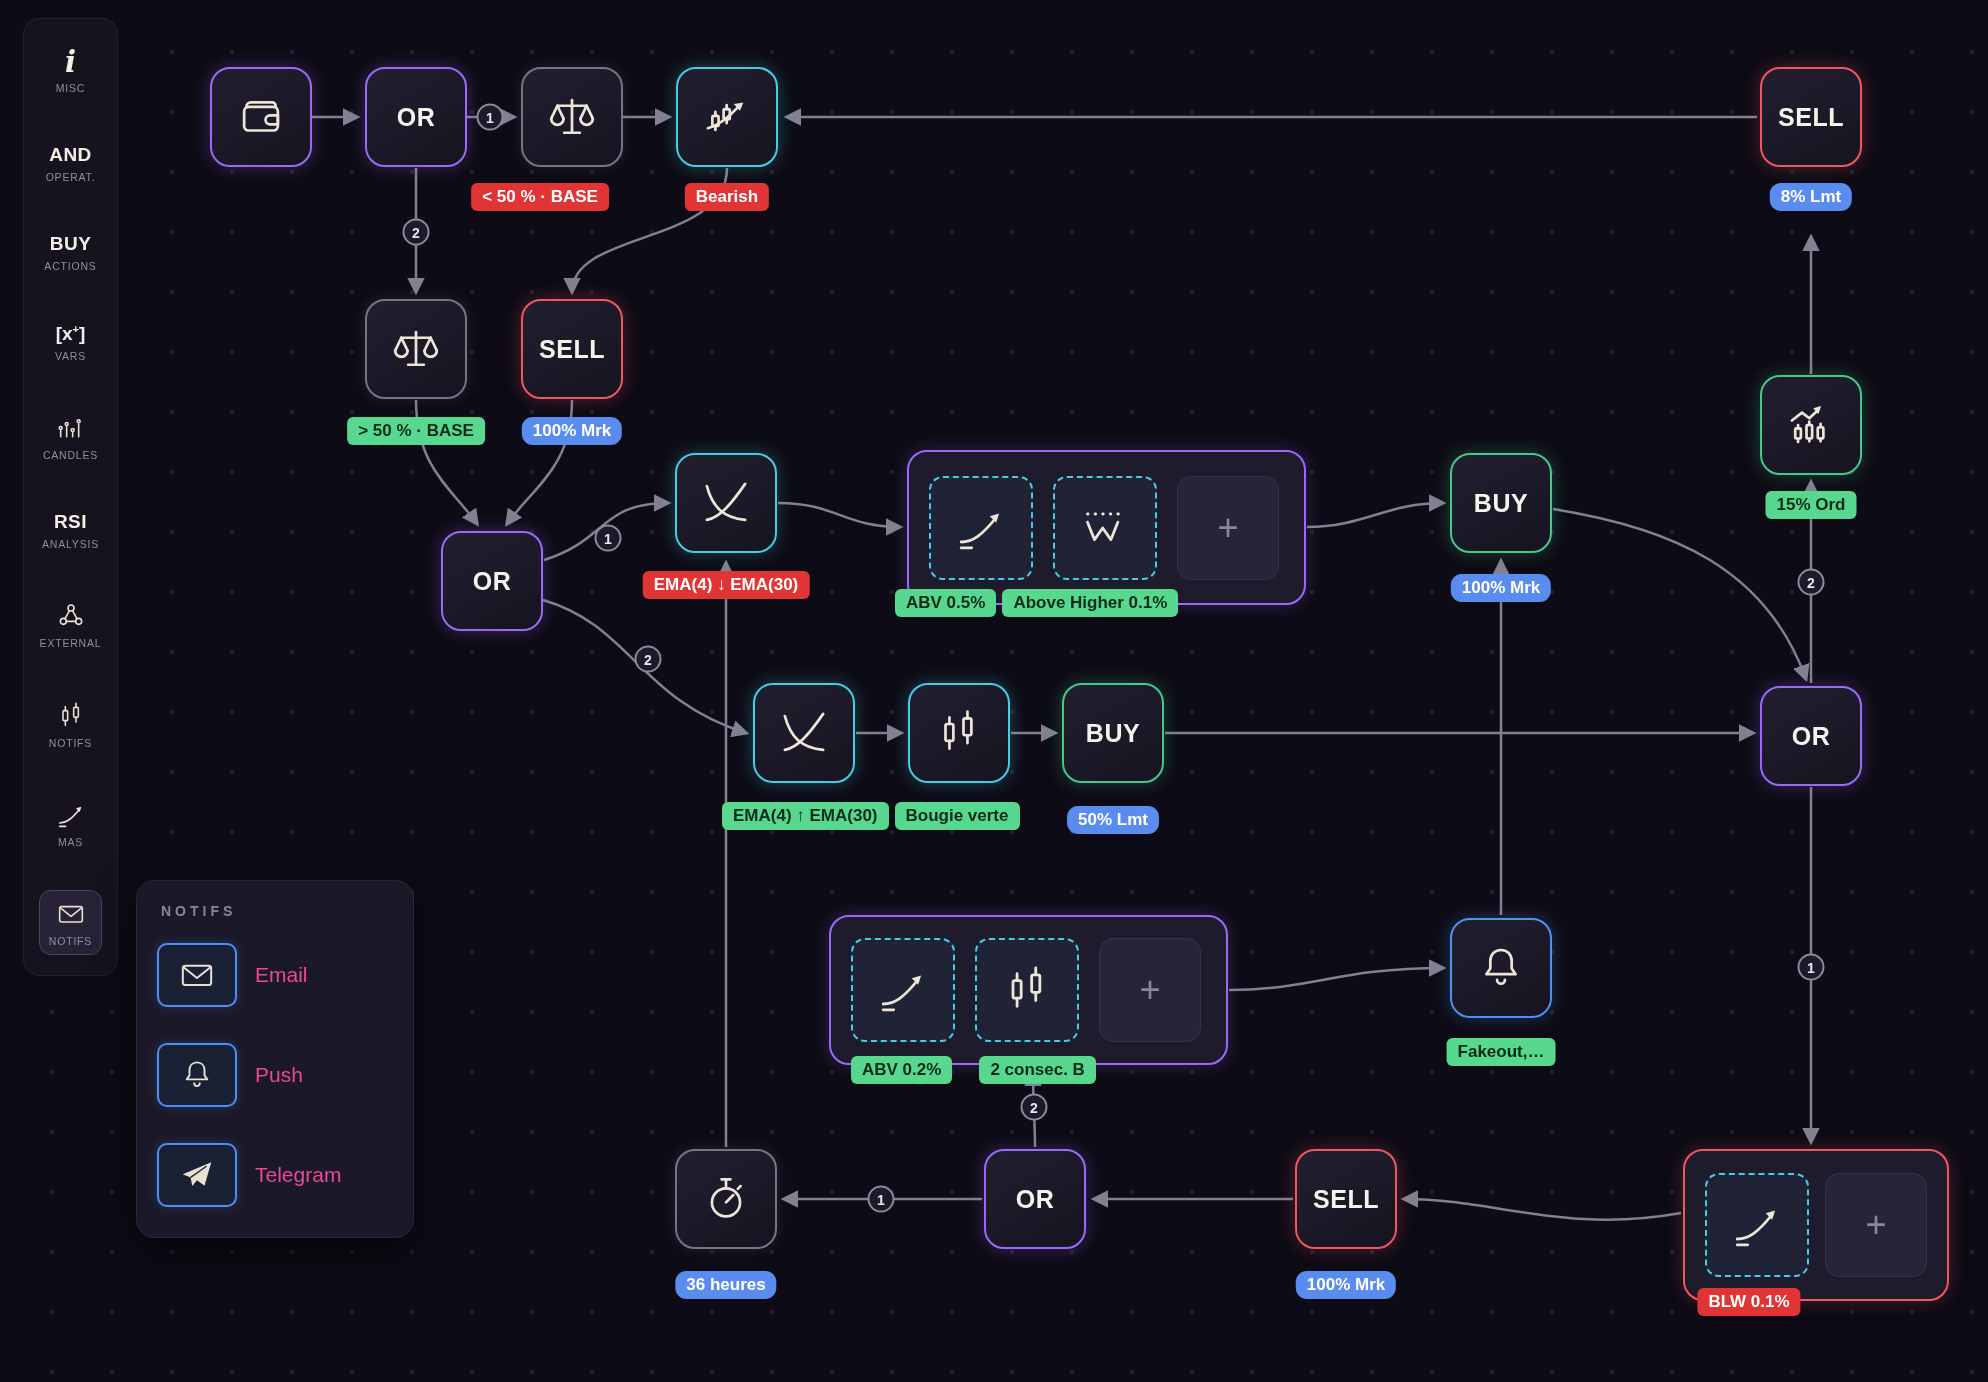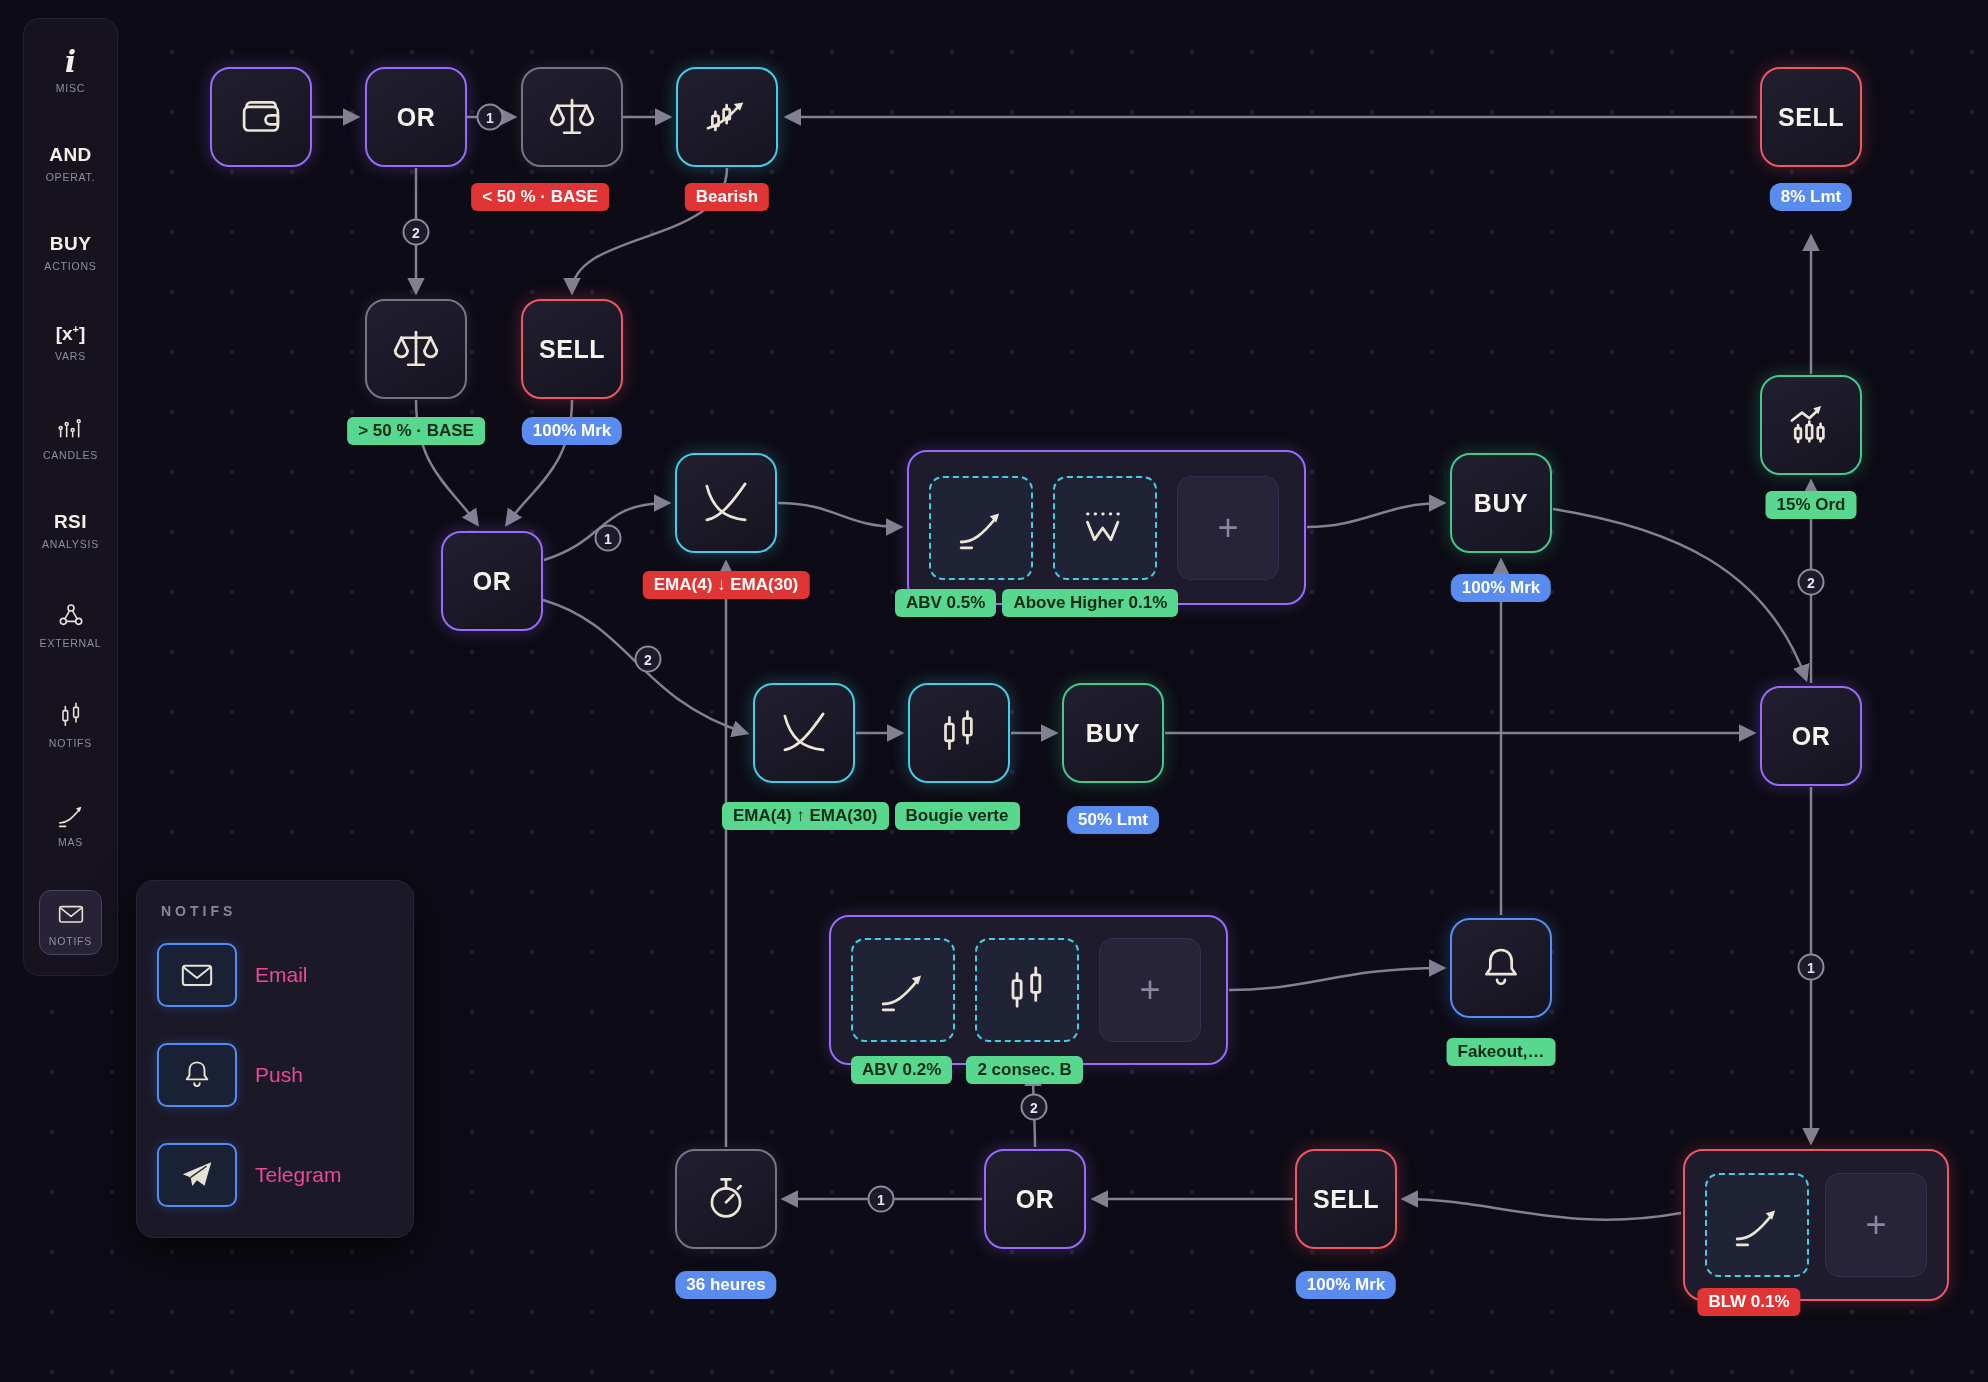--- a/index.html
+++ b/index.html
@@ -292,21 +292,21 @@
   <div class="pill pb" style="left:1501px;top:574px">100% Mrk</div>
   <div class="pill pg" style="left:1811px;top:491px">15% Ord</div>
 
   <div class="pill-row" style="left:722px;top:802px">
     <div class="pill pg">EMA(4) ↑ EMA(30)</div>
     <div class="pill pg">Bougie verte</div>
   </div>
 
   <div class="pill pb" style="left:1113px;top:806px">50% Lmt</div>
 
-  <div class="pill-row" style="left:851px;top:1056px;gap:14px">
+  <div class="pill-row" style="left:851px;top:1056px;gap:27px">
     <div class="pill pg">ABV 0.2%</div>
     <div class="pill pg">2 consec. B</div>
   </div>
 
   <div class="pill pg" style="left:1501px;top:1038px">Fakeout,…</div>
   <div class="pill pb" style="left:726px;top:1271px">36 heures</div>
   <div class="pill pb" style="left:1346px;top:1271px">100% Mrk</div>
   <div class="pill pr" style="left:1749px;top:1288px">BLW 0.1%</div>
 
   <div class="edge-badge" style="left:490px;top:117px">1</div>

